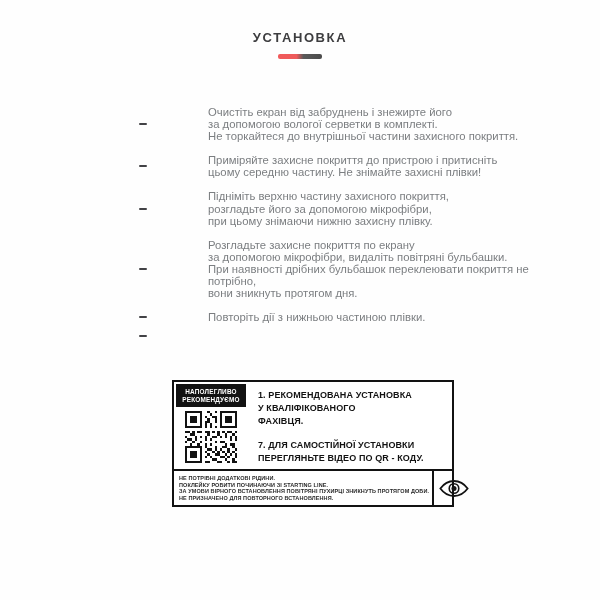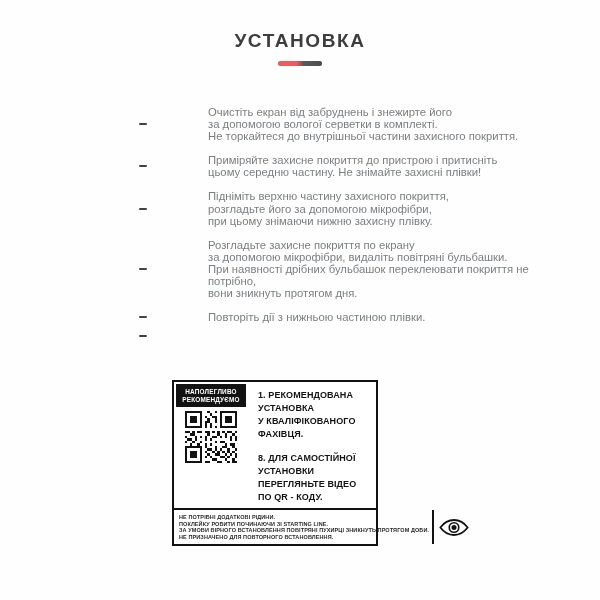--- a/index.html
+++ b/index.html
@@ -17,21 +17,21 @@
   }
 
   
   .header {
     position: absolute;
     top: 30px; left: 0; right: 0;
     text-align: center;
   }
   .page-title {
     margin: 0;
-    font-size: 19px;
+    font-size: 13px;
     font-weight: 600;
     letter-spacing: 1.6px;
     color: #3d3d3f;
   }
   .title-underline {
     width: 44px; height: 5px;
     margin: 9px auto 0;
     border-radius: 2px;
     background: linear-gradient(90deg, #f15a5b 0%, #ee5a5a 42%, #5a5a5a 58%, #4b4b4b 100%);
   }
@@ -60,21 +60,21 @@
     font-size: 11.3px;
     line-height: 12.1px;
     color: #7b7e81;
     white-space: pre-line;
   }
 
   
   .rec-box {
     position: absolute;
     left: 172px; top: 380px;
-    width: 206px;
+    width: 282px;
     border: 2px solid #121212;
     background: #ffffff;
     color: #121212;
   }
   .rec-top { display: flex; }
   .rec-left {
     flex: 0 0 74px;
     padding: 2px;
   }
   .badge {
@@ -269,21 +269,21 @@
               <rect x="13" y="20" width="2" height="1"></rect>
               <rect x="17" y="20" width="1" height="1"></rect>
             <rect x="19" y="20" width="2" height="1"></rect>
           </g>
         </svg>
       </div>
       <div class="rec-right">
         <p class="rec-item">1. РЕКОМЕНДОВАНА УСТАНОВКА
 У КВАЛІФІКОВАНОГО
 ФАХІВЦЯ.</p>
-        <p class="rec-item">8. ДЛЯ САМОСТІЙНОЇ УСТАНОВКИ
+        <p class="rec-item">7. ДЛЯ САМОСТІЙНОЇ УСТАНОВКИ
 ПЕРЕГЛЯНЬТЕ ВІДЕО ПО QR - КОДУ.</p>
       </div>
     </div>
     <div class="rec-bottom">
       <div class="footnotes">
         <div class="footnote">НЕ ПОТРІБНІ ДОДАТКОВІ РІДИНИ.</div>
         <div class="footnote">ПОКЛЕЙКУ РОБИТИ ПОЧИНАЮЧИ ЗІ STARTING LINE.</div>
         <div class="footnote">ЗА УМОВИ ВІРНОГО ВСТАНОВЛЕННЯ ПОВІТРЯНІ ПУХИРЦІ ЗНИКНУТЬ ПРОТЯГОМ ДОБИ.</div>
         <div class="footnote">НЕ ПРИЗНАЧЕНО ДЛЯ ПОВТОРНОГО ВСТАНОВЛЕННЯ.</div>
       </div>

